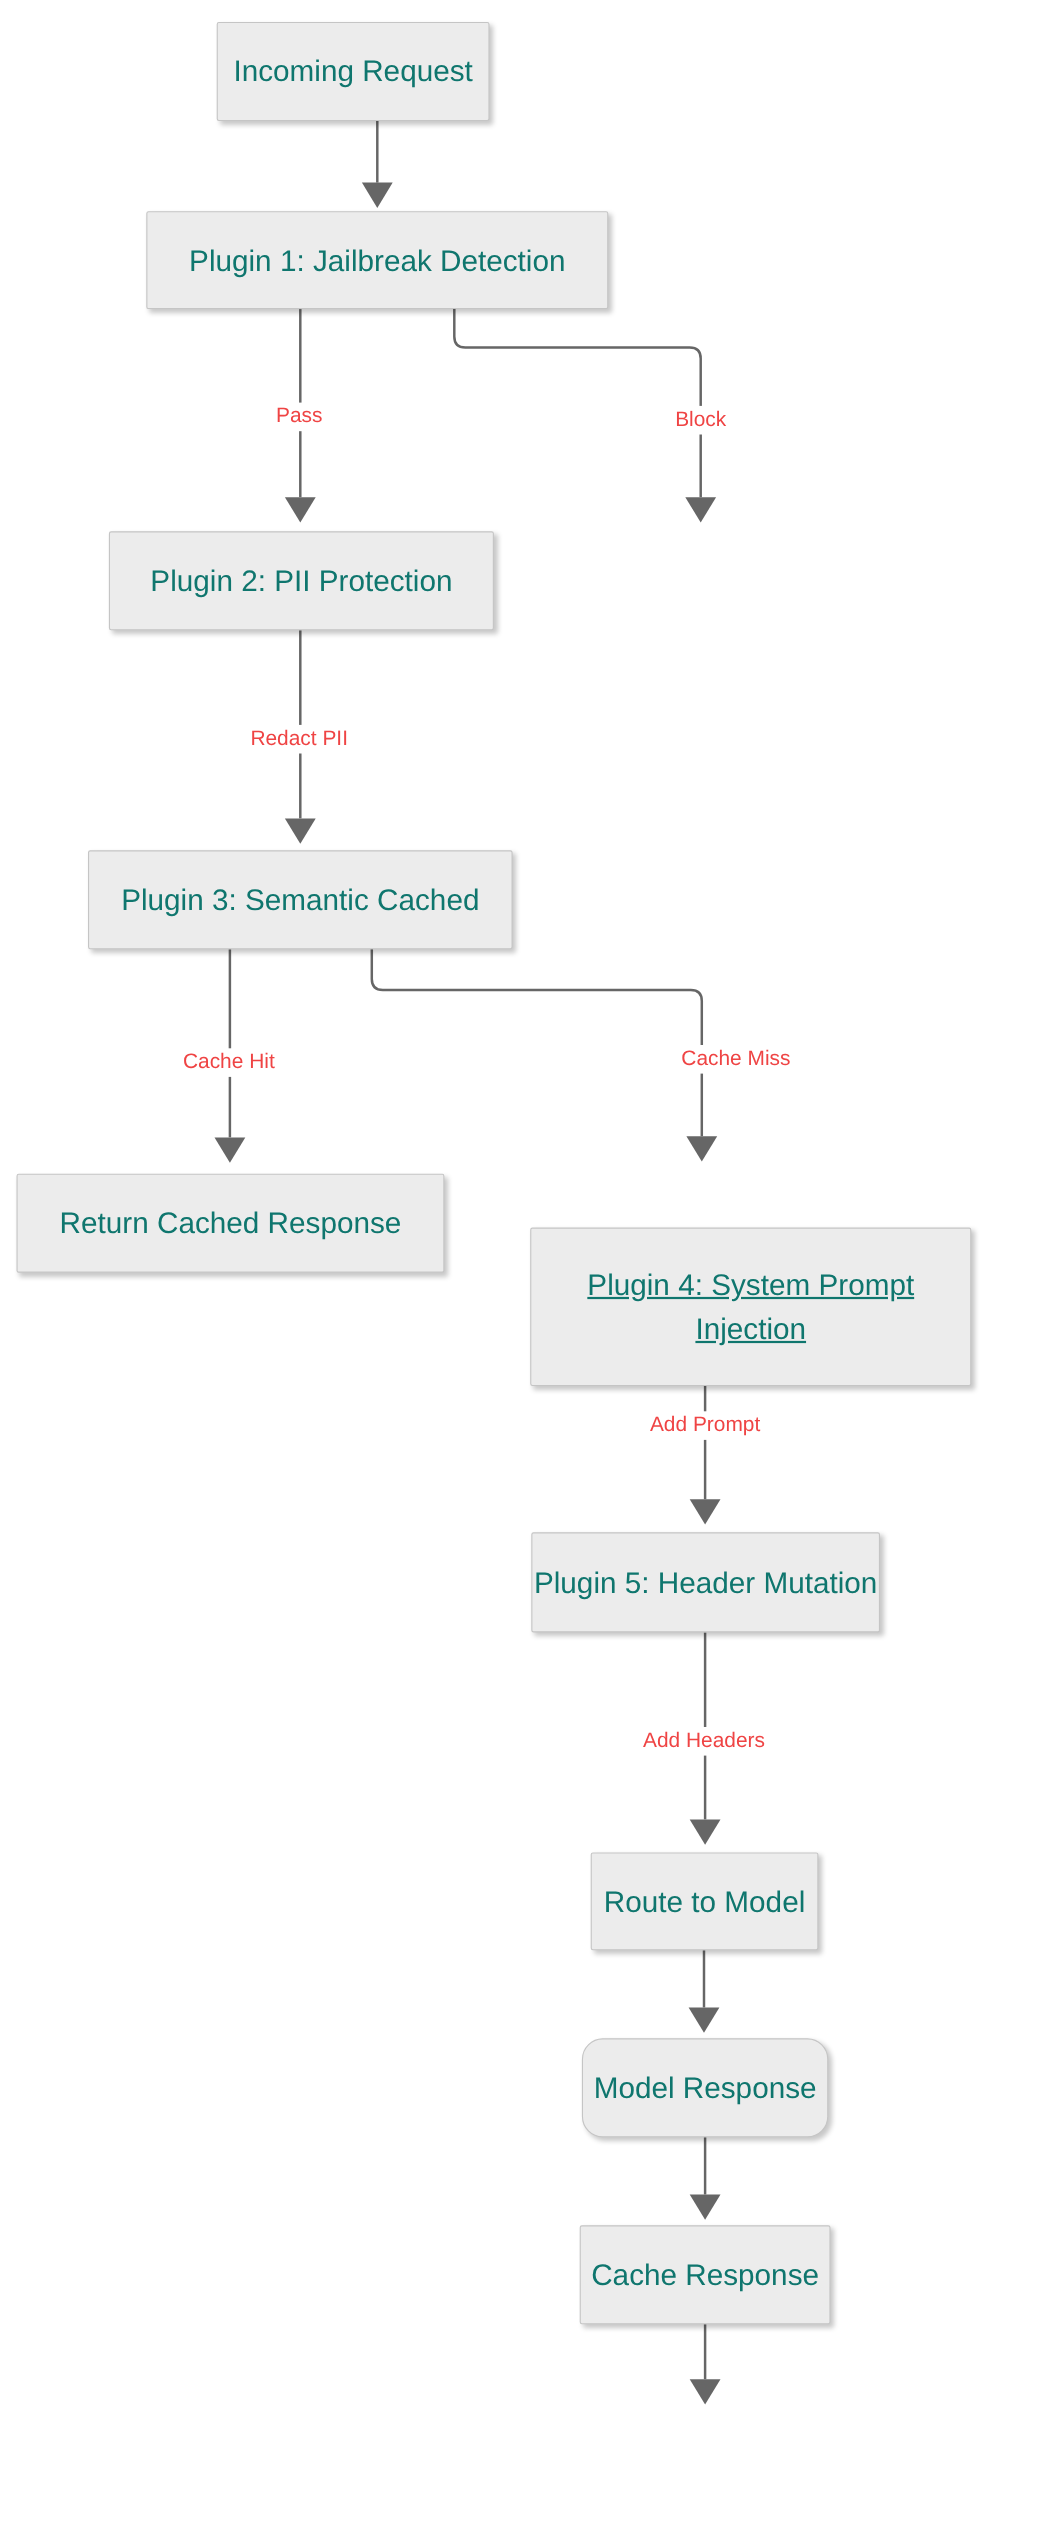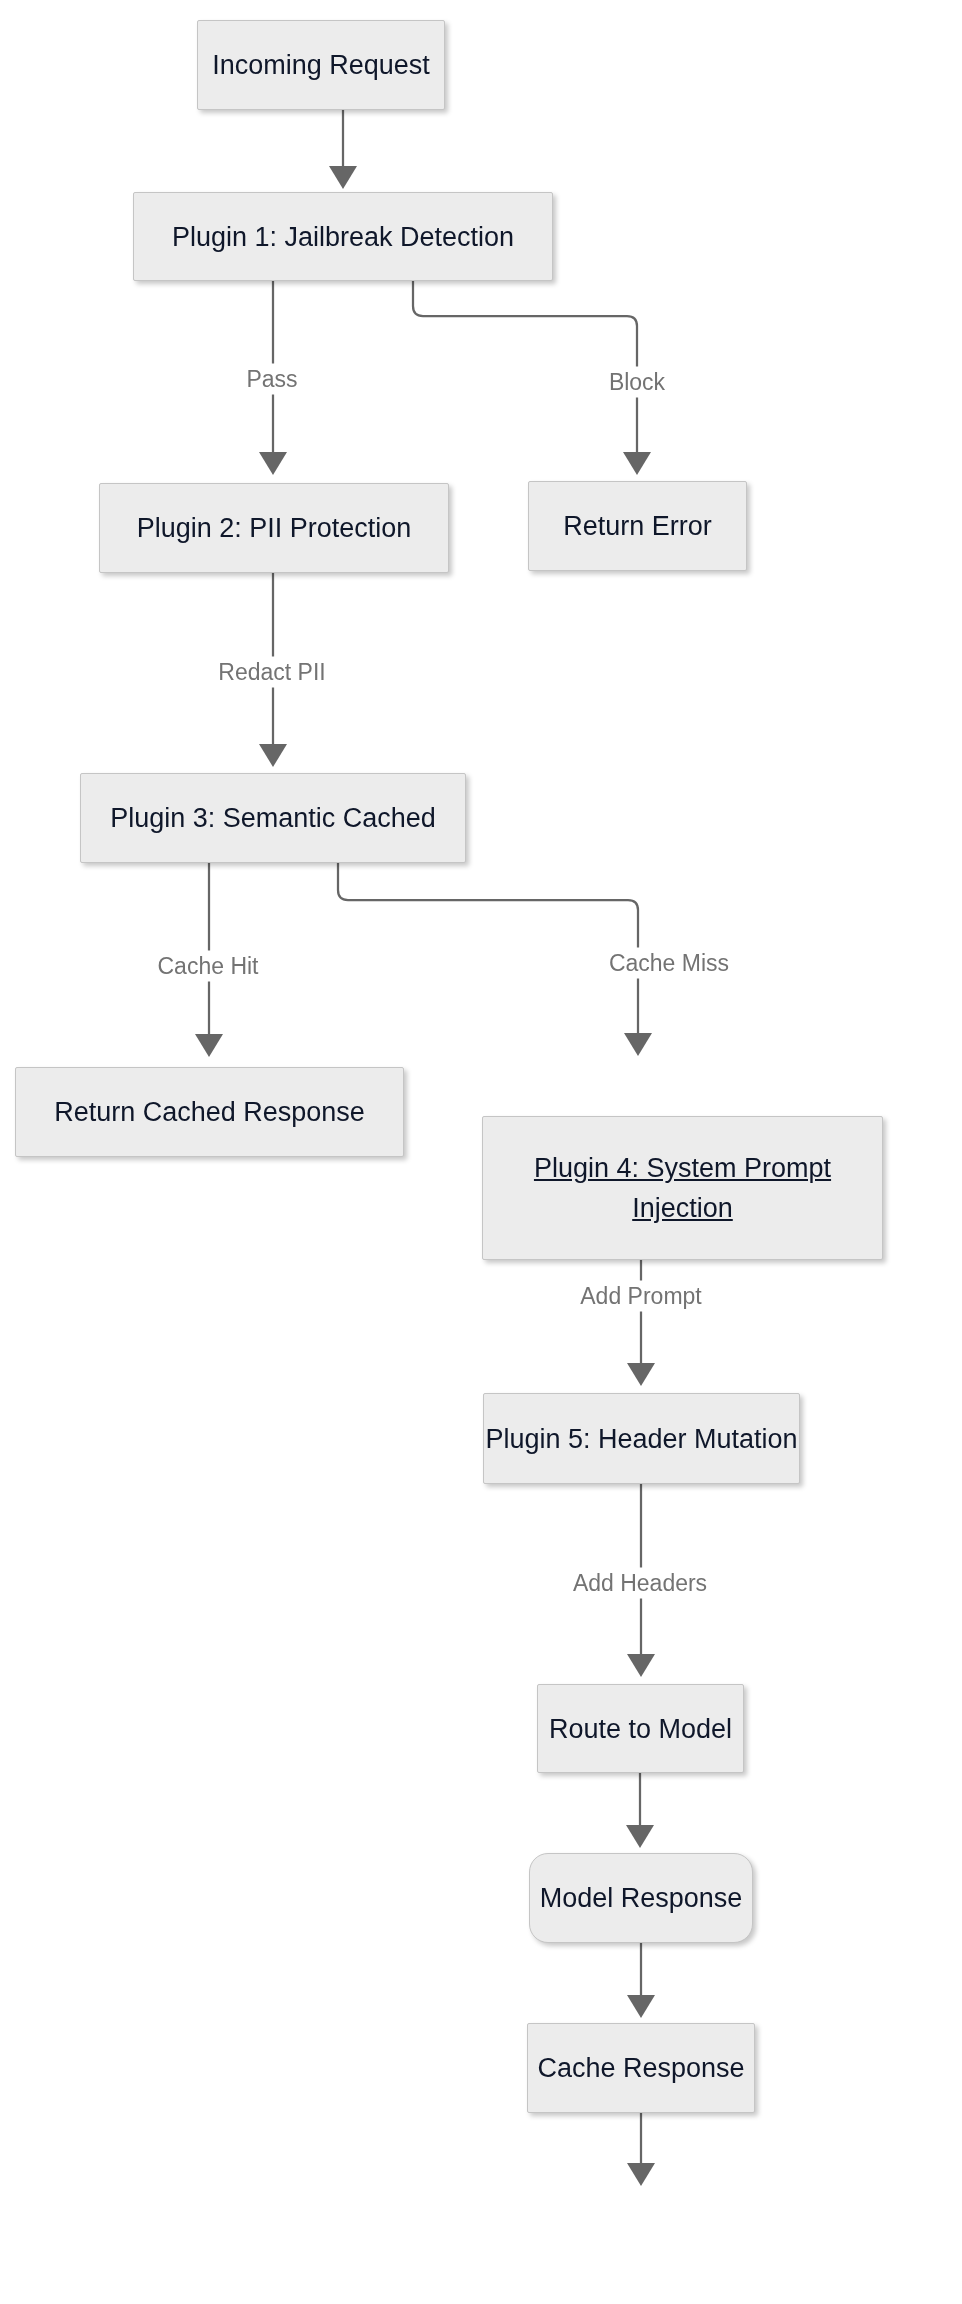--- a/index.html
+++ b/index.html
@@ -23,31 +23,31 @@
     background: #ececec;
     border: 1.5px solid #c5c5c5;
     border-radius: 2px;
     box-shadow: 3px 3px 5px rgba(0,0,0,0.22);
     display: flex;
     flex-direction: column;
     align-items: center;
     justify-content: center;
     text-align: center;
     font-size: 27px;
-    color: #0f172a;
+    color: #0f766e;
     line-height: 40px;
     white-space: nowrap;
   }
   .edge-label {
     position: absolute;
     transform: translate(-50%, -50%);
     background: #ffffff;
     padding: 2px 8px;
-    font-size: 23px;
-    color: #737373;
+    font-size: 19px;
+    color: #ef4444;
     white-space: nowrap;
   }
   
   .n-incoming        { left:197px; top:20px;   width:248px; height:90px; }
   .n-plugin1         { left:133px; top:192px;  width:420px; height:89px; }
   .n-plugin2         { left:99px;  top:483px;  width:350px; height:90px; }
   .n-return-error    { left:528px; top:481px;  width:219px; height:90px; }
   .n-plugin3         { left:80px;  top:773px;  width:386px; height:90px; }
   .n-return-cached   { left:15px;  top:1067px; width:389px; height:90px; }
   .n-plugin4         { left:482px; top:1116px; width:401px; height:144px;text-decoration:underline; }
@@ -104,23 +104,20 @@
   </div>
 
   <div class="node n-plugin1">
     <span>Plugin 1: Jailbreak Detection</span>
   </div>
 
   <div class="node n-plugin2">
     <span>Plugin 2: PII Protection</span>
   </div>
 
-  <div class="node n-return-error">
-    <span>Return Error</span>
-  </div>
 
   <div class="node n-plugin3">
     <span>Plugin 3: Semantic Cached</span>
   </div>
 
   <div class="node n-return-cached">
     <span>Return Cached Response</span>
   </div>
 
   <div class="node n-plugin4">

